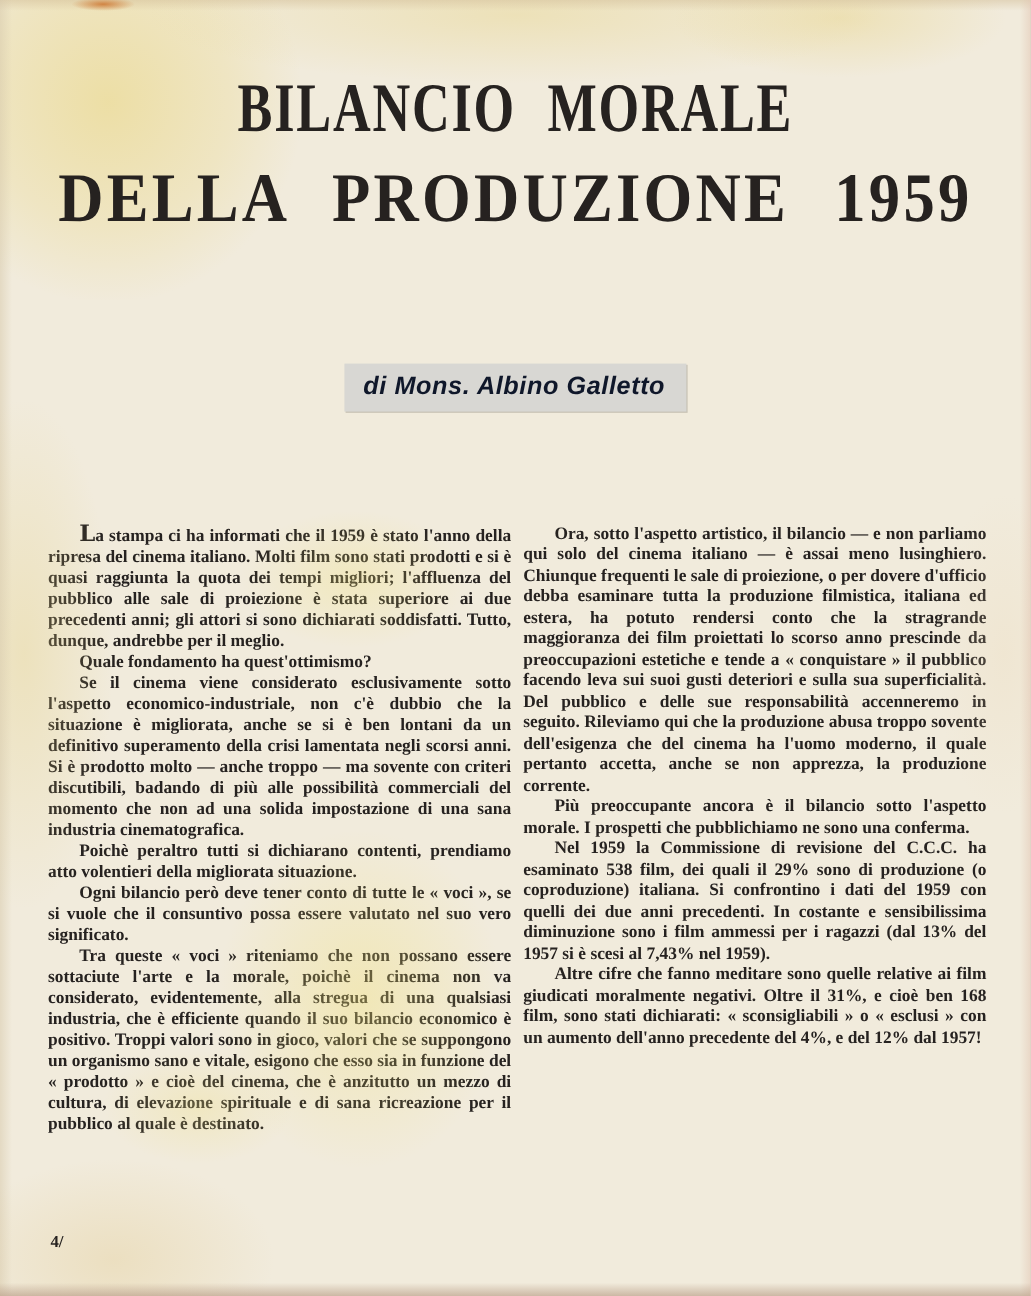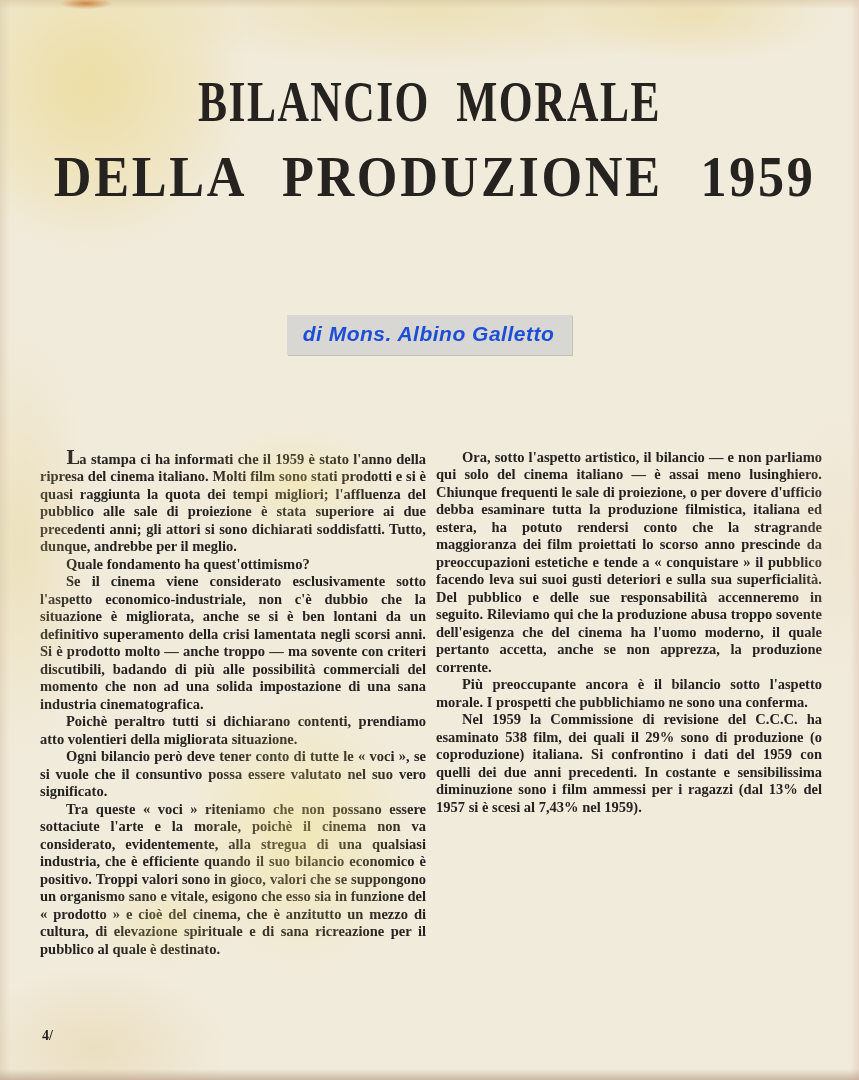--- a/index.html
+++ b/index.html
@@ -66,21 +66,21 @@
   .byline-wrap { margin-top: 104px; text-align: center; }
   .byline {
     display: inline-block;
     background: var(--byline-background, #d8d7d3);
     padding: 7px 18px 9px 16px;
     font-family: "Liberation Sans", sans-serif;
     font-style: italic;
     font-weight: 700;
     font-size: 21px;
     letter-spacing: .5px;
-    color: #1d4ed8;
+    color: #0f172a;
     box-shadow: 1px 1px 0 rgba(120,115,105,.35);
   }
 
   
   .columns {
     display: flex;
     gap: 10px;
     padding: 0 37px 0 40px;
     margin-top: 94px;
   }
@@ -121,21 +121,21 @@
   <div class="stain stain-f"></div>
   <div class="stain stain-g"></div>
   <div class="stain stain-i"></div>
   <div class="edge edge-top"></div>
   <div class="edge edge-left"></div>
   <div class="edge edge-right"></div>
   <div class="edge edge-bottom"></div>
   <div class="speck-top"></div>
 
   <header>
-    <h1 style="margin:12px; font-weight:700;">
+    <h1 style="margin:0; font-weight:700;">
       <span class="title-line line1">BILANCIO MORALE</span>
       <span class="title-line line2">DELLA PRODUZIONE 1959</span>
     </h1>
     <div class="byline-wrap">
       <span class="byline">di Mons. Albino Galletto</span>
     </div>
   </header>
 
   <main class="columns">
     <section class="col">
@@ -145,20 +145,21 @@
         <p class="para">Se il cinema viene considerato esclusivamente sotto l'aspetto economico-industriale, non c'è dubbio che la situazione è migliorata, anche se si è ben lontani da un definitivo superamento della crisi lamentata negli scorsi anni. Si è prodotto molto — anche troppo — ma sovente con criteri discutibili, badando di più alle possibilità commerciali del momento che non ad una solida impostazione di una sana industria cinematografica.</p>
         <p class="para">Poichè peraltro tutti si dichiarano contenti, prendiamo atto volentieri della migliorata situazione.</p>
         <p class="para">Ogni bilancio però deve tener conto di tutte le « voci », se si vuole che il consuntivo possa essere valutato nel suo vero significato.</p>
         <p class="para">Tra queste « voci » riteniamo che non possano essere sottaciute l'arte e la morale, poichè il cinema non va considerato, evidentemente, alla stregua di una qualsiasi industria, che è efficiente quando il suo bilancio economico è positivo. Troppi valori sono in gioco, valori che se suppongono un organismo sano e vitale, esigono che esso sia in funzione del « prodotto » e cioè del cinema, che è anzitutto un mezzo di cultura, di elevazione spirituale e di sana ricreazione per il pubblico al quale è destinato.</p>
       </section>
     <section class="col">
 
     <p class="para">Ora, sotto l'aspetto artistico, il bilancio — e non parliamo qui solo del cinema italiano — è assai meno lusinghiero. Chiunque frequenti le sale di proiezione, o per dovere d'ufficio debba esaminare tutta la produzione filmistica, italiana ed estera, ha potuto rendersi conto che la stragrande maggioranza dei film proiettati lo scorso anno prescinde da preoccupazioni estetiche e tende a « conquistare » il pubblico facendo leva sui suoi gusti deteriori e sulla sua superficialità. Del pubblico e delle sue responsabilità accenneremo in seguito. Rileviamo qui che la produzione abusa troppo sovente dell'esigenza che del cinema ha l'uomo moderno, il quale pertanto accetta, anche se non apprezza, la produzione corrente.</p>
         <p class="para">Più preoccupante ancora è il bilancio sotto l'aspetto morale. I prospetti che pubblichiamo ne sono una conferma.</p>
         <p class="para">Nel 1959 la Commissione di revisione del C.C.C. ha esaminato 538 film, dei quali il 29% sono di produzione (o coproduzione) italiana. Si confrontino i dati del 1959 con quelli dei due anni precedenti. In costante e sensibilissima diminuzione sono i film ammessi per i ragazzi (dal 13% del 1957 si è scesi al 7,43% nel 1959).</p>
+        <p class="para">Altre cifre che fanno meditare sono quelle relative ai film giudicati moralmente negativi. Oltre il 31%, e cioè ben 168 film, sono stati dichiarati: « sconsigliabili » o « esclusi » con un aumento dell'anno precedente del 4%, e del 12% dal 1957!</p>
       </section>
   </main>
 
   <footer>
     <span class="page-number">4/</span>
   </footer>
 
 </div>
 
 </body></html>

